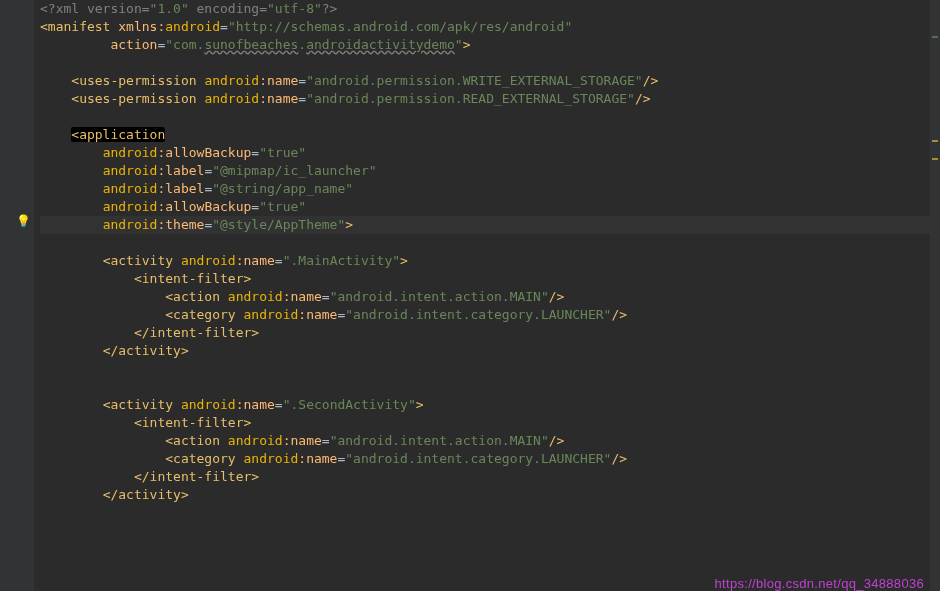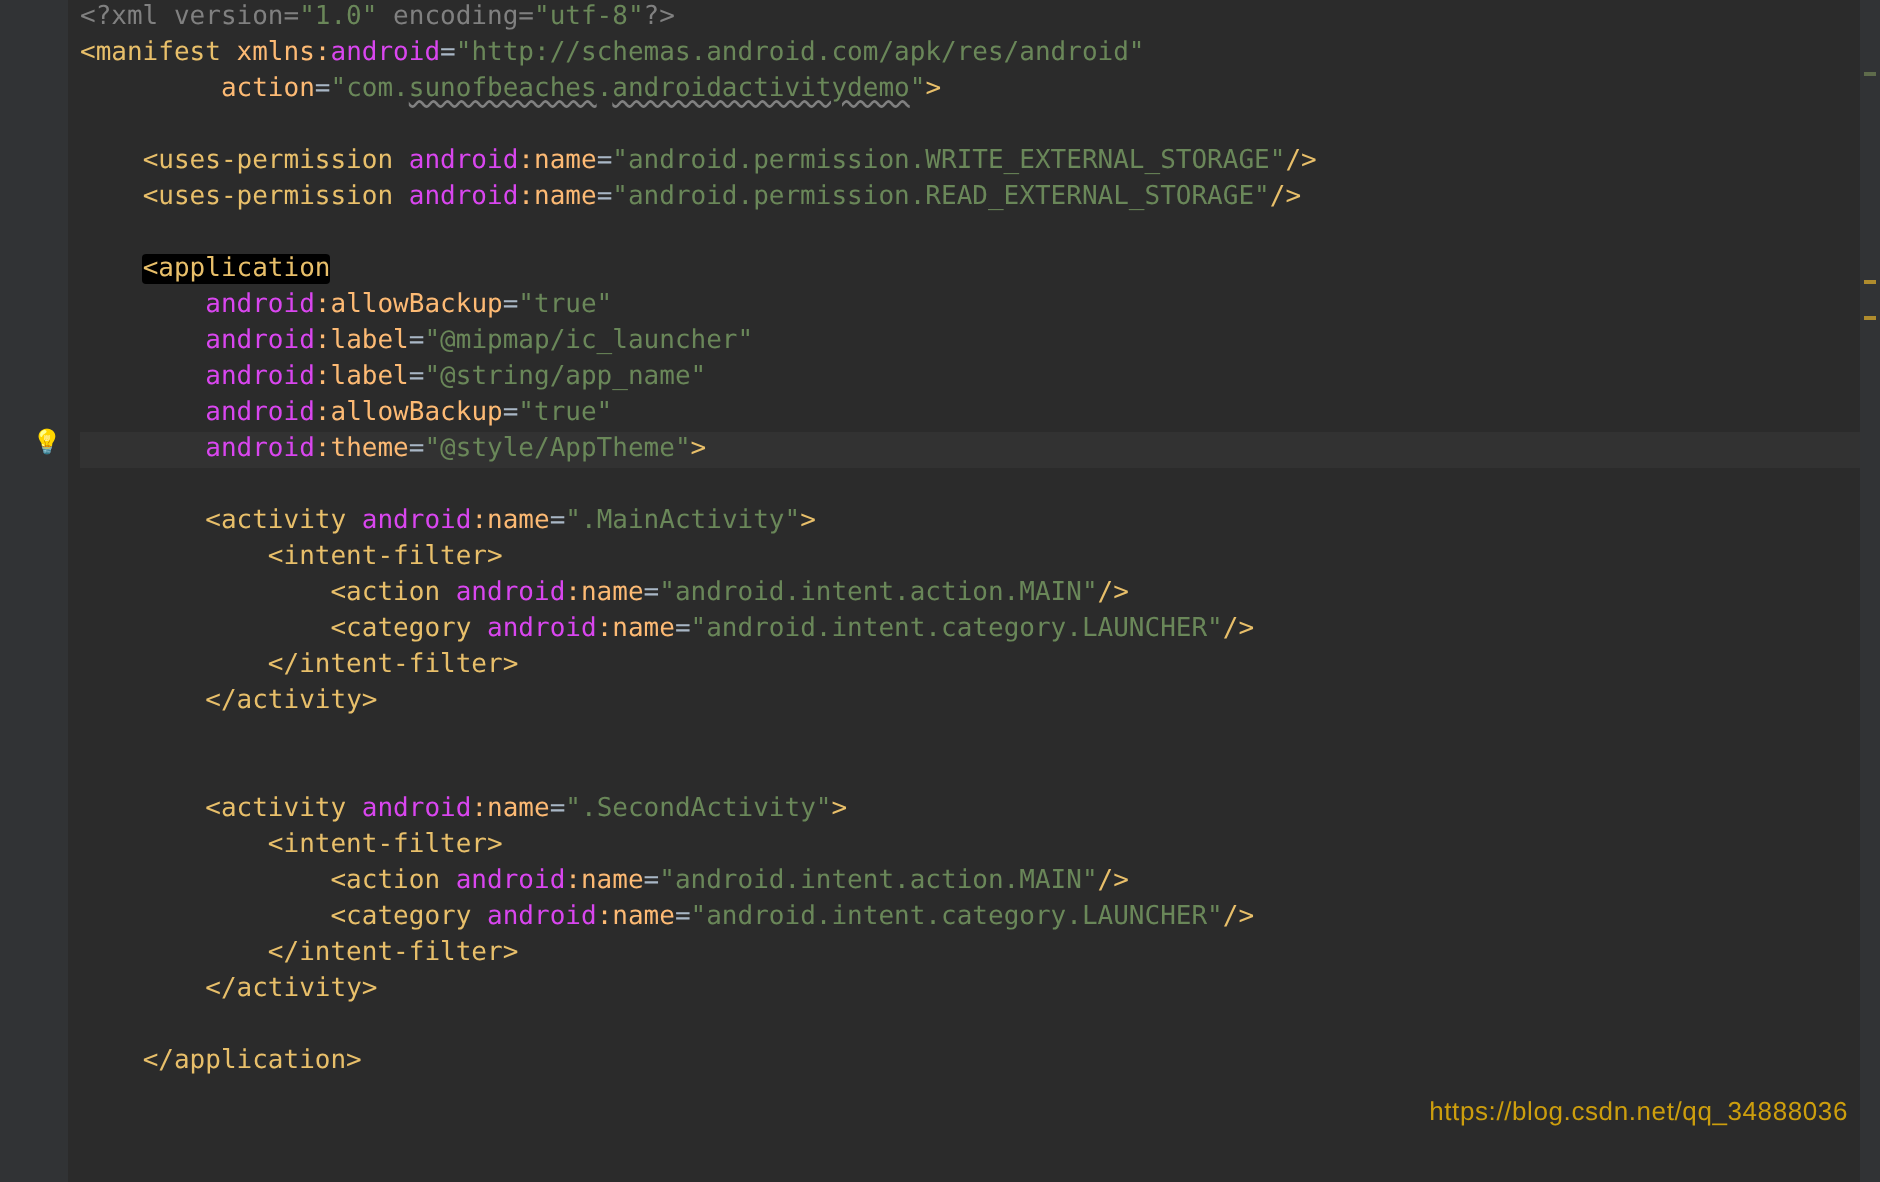--- a/index.html
+++ b/index.html
@@ -4,30 +4,30 @@
 <style>
   html,body{margin:0;padding:0;width:940px;height:591px;background:#2b2b2b;font-family:Menlo,Consolas,"DejaVu Sans Mono",monospace;font-size:13px;color:#a9b7c6;overflow:hidden}
   .editor{position:relative;width:940px;height:591px}
   .gutter{position:absolute;left:0;top:0;width:34px;height:591px;background:#313335}
   .bulb{position:absolute;left:16px;top:214px;font-size:12px;color:#f0a732}
   .code{position:absolute;left:34px;top:0;right:0;padding:0 2px 0 6px}
   .line{height:18px;line-height:18px;white-space:pre}
   .hlcur{background:#323232}
   .t-tag{color:#e8bf6a}
   .t-attr{color:#fdba74}
-  .t-ns{color:#d946ef}
+  .t-ns{color:#eab308}
   .t-str{color:#6a8759}
   .t-comm{color:#808080}
   .t-punc{color:#a9b7c6}
   .high{background:#000000;border-radius:2px}
   .squiggle{text-decoration-line:underline;text-decoration-style:wavy;text-decoration-color:#808080}
   .right-gutter{position:absolute;right:0;top:0;width:10px;height:591px;background:#313335}
   .rmark{position:absolute;right:2px;width:6px;height:2px;background:#ae8b2d}
   .rmarkg{position:absolute;right:2px;width:6px;height:2px;background:#5e6b4b}
-  .watermark{position:absolute;right:16px;bottom:28px;color:#eab308;font-family:Arial,Helvetica,sans-serif;font-size:13px;letter-spacing:.3px;opacity:.85}
+  .watermark{position:absolute;right:16px;bottom:0;color:#d946ef;font-family:Arial,Helvetica,sans-serif;font-size:13px;letter-spacing:.3px;opacity:.85}
 </style>
 </head>
 <body>
 
 <div class="editor">
 
   <div class="gutter">
     <span class="bulb">💡</span>
   </div>
 
@@ -54,21 +54,20 @@
       <div class="line"><span class="">        </span><span class="t-tag">&lt;/activity&gt;</span></div>
       <div class="line"><span class=""></span></div>
       <div class="line"><span class=""></span></div>
       <div class="line"><span class="">        </span><span class="t-tag">&lt;activity </span><span class="t-ns">android</span><span class="t-attr">:name</span><span class="t-punc">=</span><span class="t-str">".SecondActivity"</span><span class="t-tag">&gt;</span></div>
       <div class="line"><span class="">            </span><span class="t-tag">&lt;intent-filter&gt;</span></div>
       <div class="line"><span class="">                </span><span class="t-tag">&lt;action </span><span class="t-ns">android</span><span class="t-attr">:name</span><span class="t-punc">=</span><span class="t-str">"android.intent.action.MAIN"</span><span class="t-tag">/&gt;</span></div>
       <div class="line"><span class="">                </span><span class="t-tag">&lt;category </span><span class="t-ns">android</span><span class="t-attr">:name</span><span class="t-punc">=</span><span class="t-str">"android.intent.category.LAUNCHER"</span><span class="t-tag">/&gt;</span></div>
       <div class="line"><span class="">            </span><span class="t-tag">&lt;/intent-filter&gt;</span></div>
       <div class="line"><span class="">        </span><span class="t-tag">&lt;/activity&gt;</span></div>
       <div class="line"><span class=""></span></div>
-      <div class="line"><span class="">    </span><span class="t-tag">&lt;/application&gt;</span></div>
       <div class="line"><span class=""></span></div>
     </div>
 
   <div class="right-gutter" id="rgutter">
       <div class="rmarkg" style="top: 36px;"></div>
       <div class="rmark" style="top: 140px;"></div>
       <div class="rmark" style="top: 158px;"></div>
     </div>
 
   <div class="watermark">https://blog.csdn.net/qq_34888036</div>

